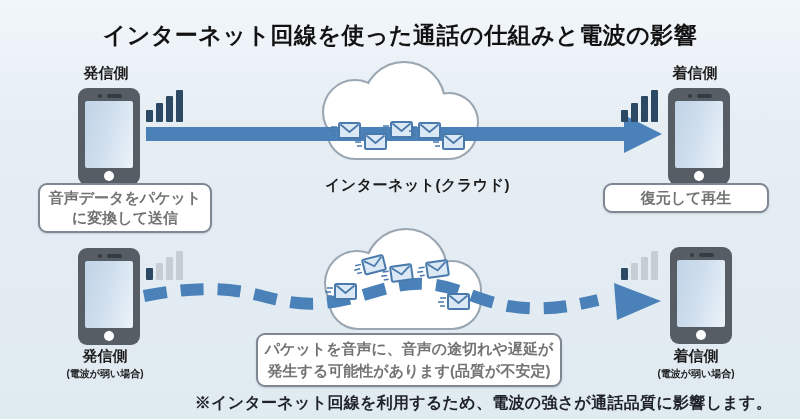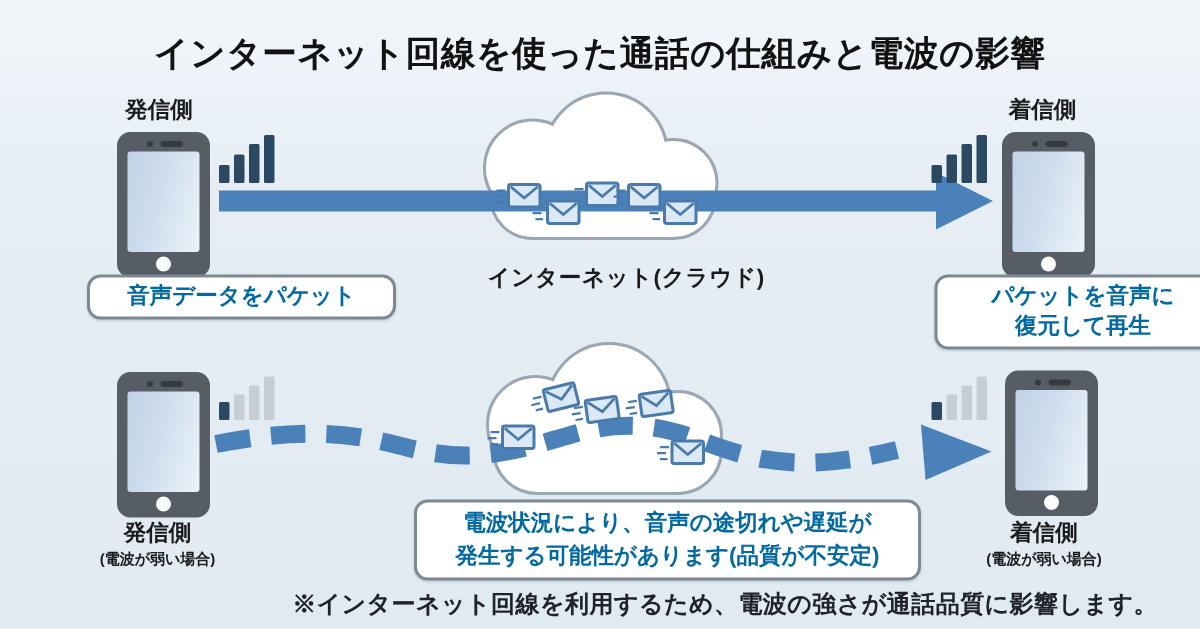--- a/index.html
+++ b/index.html
@@ -53,23 +53,22 @@
   .bars.small .b1{height:12px;}
   .bars.small .b2{height:17px;}
   .bars.small .b3{height:23px;}
   .bars.small .b4{height:29px;}
   .bars .on{background:#2c4964;}
   .bars .off{background:#c7cdd4;}
   .caption-box{
     position:absolute;background:#ffffff;
     border:2px solid #7f8792;border-radius:9px;
     text-align:center;font-size:15px;font-weight:700;line-height:20px;
-    padding:3px 18px;box-shadow:0 1px 2px rgba(40,60,80,0.18);
-    color:#0369a1;
-    margin-left:20px;
+    padding:3px 2px;box-shadow:0 1px 2px rgba(40,60,80,0.18);
+    color:#737373;
   }
   .cloud-label{
     position:absolute;font-size:15px;font-weight:700;text-align:right;
     color:#1b1b1b;letter-spacing:0.5px;
   }
   .note-label{
     position:absolute;text-align:center;font-weight:700;color:#1b1b1b;
   }
   .note-label .l1{font-size:15px;line-height:18px;}
   .note-label .l2{font-size:10px;line-height:18px;}
@@ -177,24 +176,24 @@
     <span class="b1 on"></span>
       <span class="b2 on"></span>
       <span class="b3 on"></span>
       <span class="b4 on"></span>
   </div>
 
   <div class="cloud-label" style="left:290px;top:176px;width:220px;">インターネット(クラウド)</div>
 
   <div class="caption-box" style="left:38px;top:183px;width:166px;">
     <div>音声データをパケット</div>
+    <div>に変換して送信</div>
   </div>
 
   <div class="caption-box" style="left:603px;top:183px;width:158px;">
-    <div>パケットを音声に</div>
     <div>復元して再生</div>
   </div>
 
   <div class="phone" style="left:78px;top:248px;">
     <div class="screen"></div>
     <div class="speaker-dot"></div>
     <div class="speaker-bar"></div>
     <div class="home-btn"></div>
   </div>
 
@@ -213,21 +212,21 @@
   </div>
 
   <div class="bars small" style="left:621px;top:251px;">
     <span class="b1 on"></span>
       <span class="b2 off"></span>
       <span class="b3 off"></span>
       <span class="b4 off"></span>
   </div>
 
   <div class="caption-box" style="left:256px;top:333px;width:298px;line-height:22px;">
-    <div>電波状況により、音声の途切れや遅延が</div>
+    <div>パケットを音声に、音声の途切れや遅延が</div>
     <div>発生する可能性があります(品質が不安定)</div>
   </div>
 
   <div class="note-label" style="left:25px;top:347px;width:160px;">
     <div class="l1">発信側</div>
     <div class="l2">(電波が弱い場合)</div>
   </div>
 
   <div class="note-label" style="left:616px;top:347px;width:160px;">
     <div class="l1">着信側</div>

